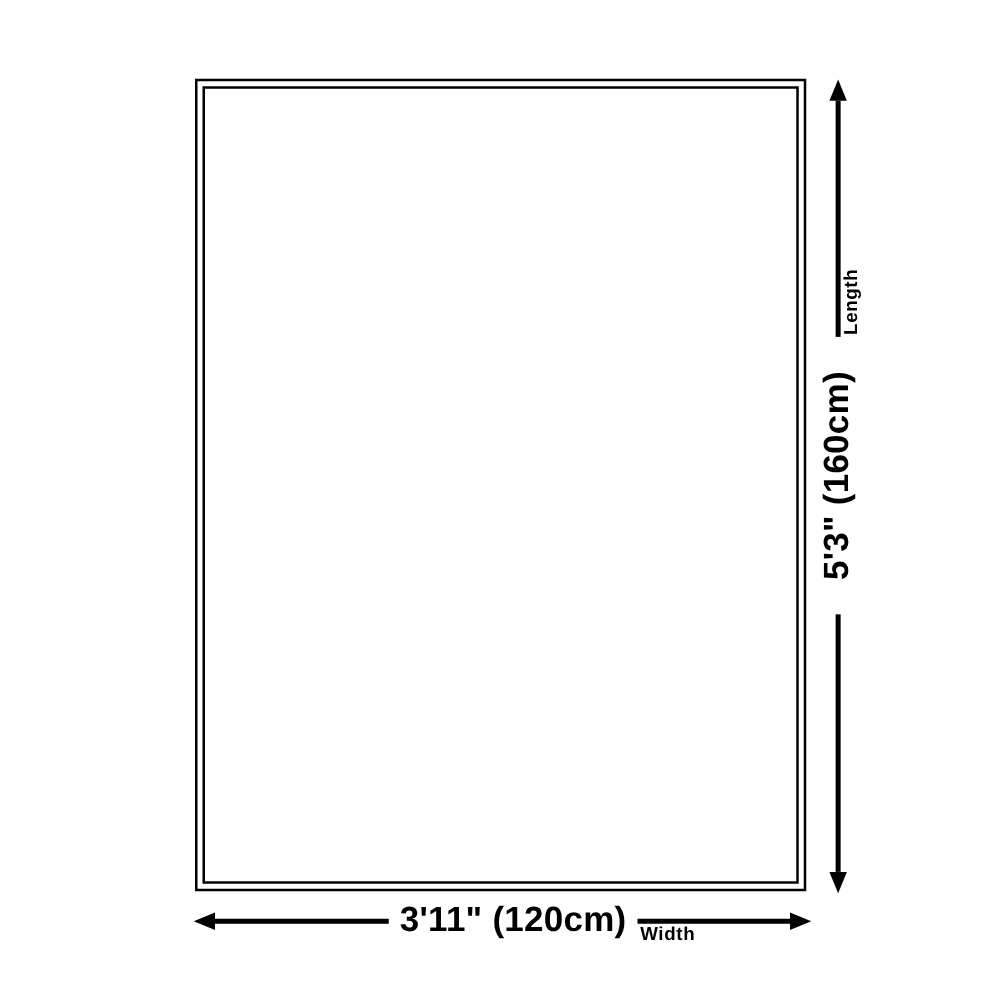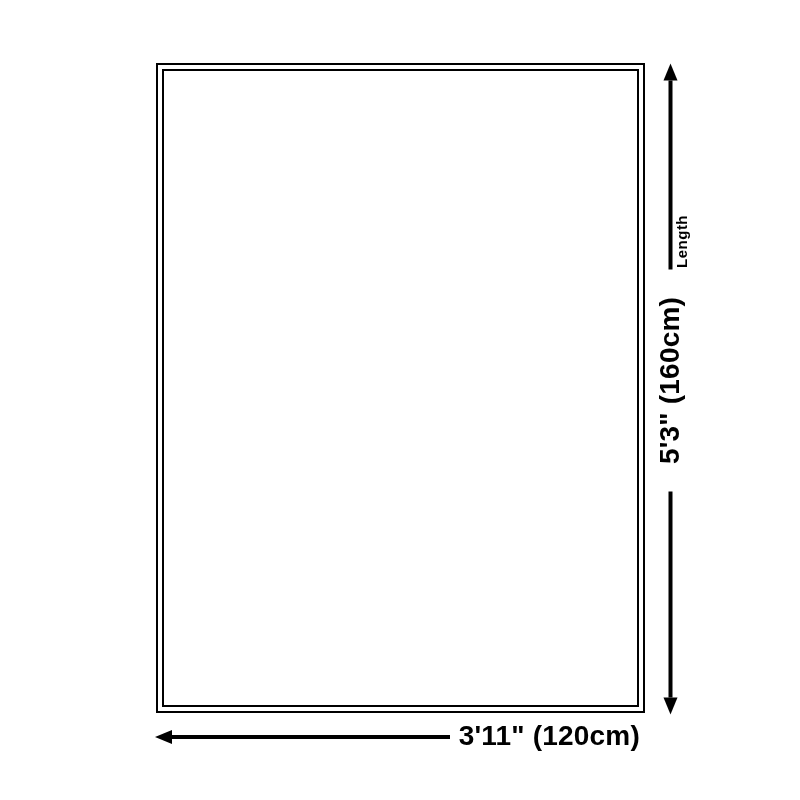--- a/index.html
+++ b/index.html
@@ -114,15 +114,20 @@
       <div class="sub-label">Length</div>
       <div class="seg"></div>
       <div class="arrow arrow-end"></div>
     </div>
   </div>
 
   <div class="dim dim-h">
     <div class="arrow arrow-start"></div>
     <div class="seg"></div>
     <div class="value-label">3'11" (120cm)</div>
+    <div class="tail">
+      <div class="sub-label">Width</div>
+      <div class="seg"></div>
+      <div class="arrow arrow-end"></div>
+    </div>
   </div>
 
 </div>
 
 </body></html>

